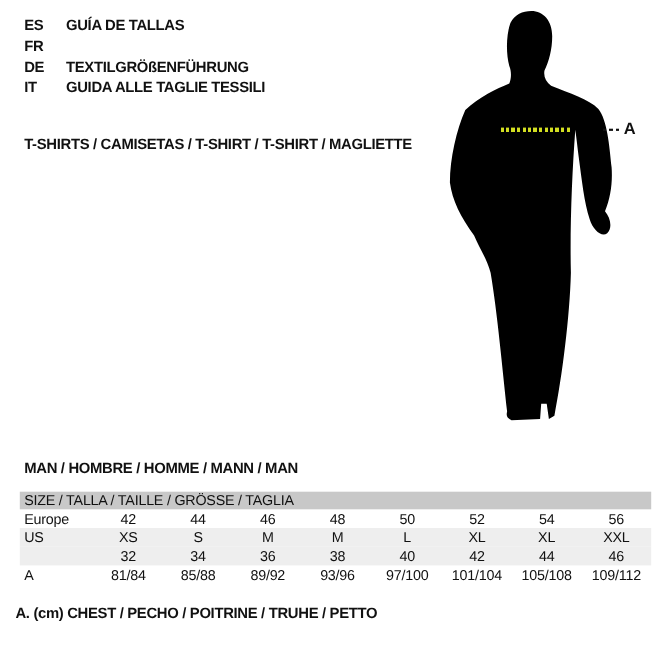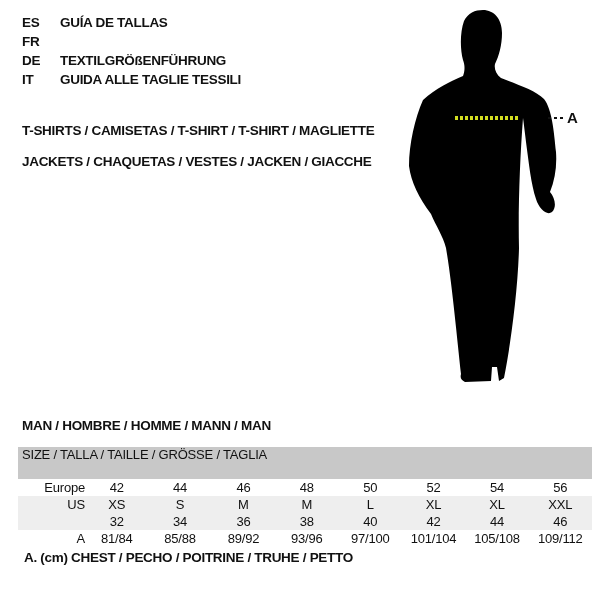--- a/index.html
+++ b/index.html
@@ -39,30 +39,30 @@
     font-size: 15px; font-weight: 600; letter-spacing: -0.2px;
   }
 
   
   .section-title { position: absolute; left: 22px; top: 418px; font-weight: bold; font-size: 13.5px; letter-spacing: -0.3px; }
 
   
   .size-table { position: absolute; left: 18px; top: 447px; width: 574px; font-size: 13px; letter-spacing: -0.2px; }
   .t-header {
     background: var(--header-bg, #c8c8c8);
-    height: 32px; line-height: 16px; padding-left: 4px;
+    height: 16px; line-height: 16px; padding-left: 4px;
     font-size: 13px;
   }
   .t-row { display: grid; grid-template-columns: 67px repeat(8, 1fr); height: 17px; line-height: 17px; }
   .t-row.shaded { background: var(--row-shade, #eeeeee); }
-  .t-label { text-align: right; padding-left: 4px; }
+  .t-label { text-align: left; padding-left: 4px; }
   .t-cell { text-align: center; }
 
   
-  .footnote { position: absolute; left: 24px; top: 550px; font-weight: bold; font-size: 13.5px; letter-spacing: -0.3px; }
+  .footnote { position: absolute; left: 14px; top: 550px; font-weight: bold; font-size: 13.5px; letter-spacing: -0.3px; }
 </style>
 </head>
 <body>
 
 <div class="lang-list">
   <div class="lang-row">
     <span class="lang-code">ES</span>
     <span class="lang-label">GUÍA DE TALLAS</span>
   </div>
   <div class="lang-row">
@@ -73,21 +73,20 @@
     <span class="lang-label">TEXTILGRÖßENFÜHRUNG</span>
   </div>
   <div class="lang-row">
     <span class="lang-code">IT</span>
     <span class="lang-label">GUIDA ALLE TAGLIE TESSILI</span>
   </div>
 </div>
 
 <div class="categories">
   <div class="category-line">T-SHIRTS / CAMISETAS / T-SHIRT / T-SHIRT / MAGLIETTE</div>
-  <div class="category-line">JACKETS / CHAQUETAS / VESTES / JACKEN / GIACCHE</div>
 </div>
 
 <div class="figure-wrap">
   <svg viewBox="0 0 172 382" xmlns="http://www.w3.org/2000/svg">
     <path fill="#000000" d="
       M 80 2
       C 91 2 99 11 99 25
       C 99 37 96 48 92 56
       C 91 61 93 66 98 70
       C 115 77 132 82 141 91

